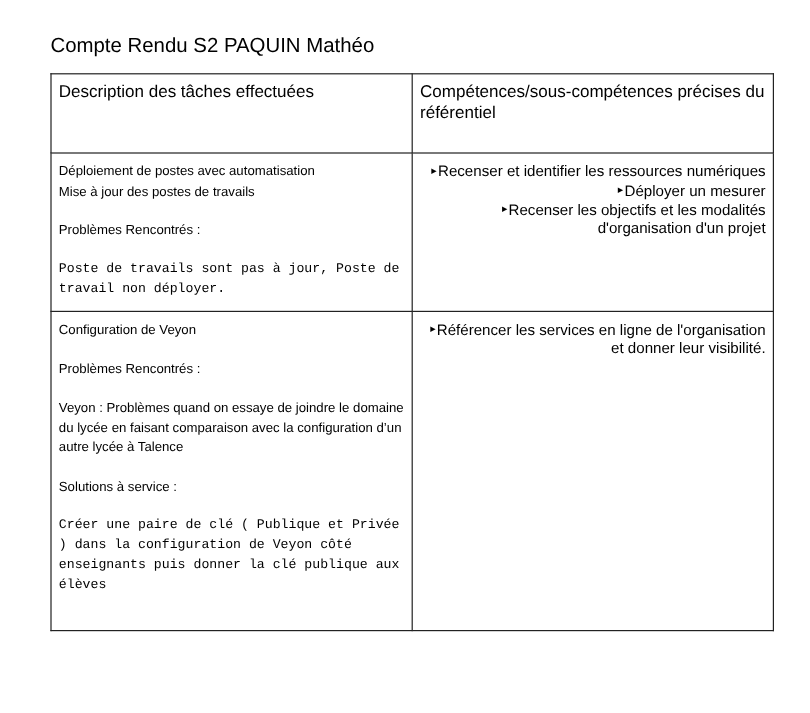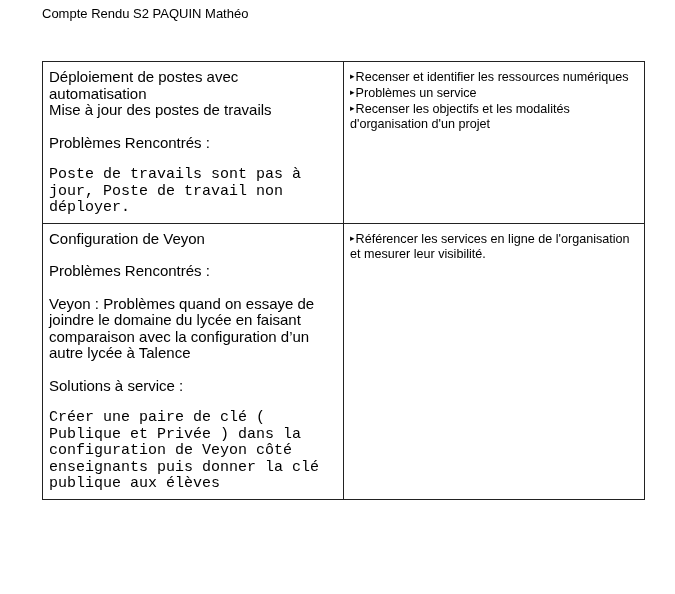--- a/index.html
+++ b/index.html
@@ -1,57 +1,61 @@
 <!DOCTYPE html>
 <html><head>
 <meta charset="utf-8">
 <style>
   html, body { margin: 0; padding: 0; background: #ffffff; }
   body { width: 675px; height: 594px; position: relative; overflow: hidden;
          font-family: "Liberation Sans", sans-serif; color: #000; }
-  .doc-title { position: absolute; left: 42px; top: 6px; font-size: 13px; }
+  .doc-title { position: absolute; left: 42px; top: 28px; font-size: 17px; }
   table.report { position: absolute; left: 42px; top: 61px; width: 600px;
                  border-collapse: collapse; table-layout: fixed; }
   table.report td { border: 1.5px solid #222; vertical-align: top; padding: 7px 6px 6px 6px; }
-  td.col-left { width: 288px; font-size: 15px; line-height: 16.5px; }
+  td.col-left { width: 288px; font-size: 11px; line-height: 16.5px; }
   td.col-right { width: 288px; font-size: 12.6px; line-height: 15px; }
   td.header-left, td.header-right { font-size: 14.2px; line-height: 17px; height: 52px; padding-top: 8px; }
   tr.row1 td { height: 118px; }
   tr.row2 td { height: 252px; margin-top: 40px; }
   .para { margin: 0 0 16px 0; }
   .para:last-child { margin-bottom: 0; font-family: Liberation Mono, monospace; }
-  .bullet { margin: 0; }
+  .bullet { margin: 0; text-align: right; }
   .bullet-mark { font-size: 9px; vertical-align: 2px; margin-right: 1px; }
 </style>
 </head>
 <body>
 
 <div class="doc-title">Compte Rendu S2 PAQUIN Mathéo</div>
 
 <table class="report">
   <tbody>
+      <tr>
+    <td class="col-left header-left">Description des tâches effectuées</td>
+    <td class="col-right header-right">Compétences/sous-compétences précises du référentiel</td>
+  </tr>
   <tr class="row1">
     <td class="col-left">
       <p class="para" style="white-space:pre-line">Déploiement de postes avec automatisation
 Mise à jour des postes de travails</p>
       <p class="para">Problèmes Rencontrés :</p>
       <p class="para">Poste de travails sont pas à jour, Poste de travail non déployer.</p>
     </td>
     <td class="col-right">
       <p class="bullet"><span class="bullet-mark">▸</span><span>Recenser et identifier les ressources numériques</span></p>
-      <p class="bullet"><span class="bullet-mark">▸</span><span>Problèmes un service</span></p>
+      <p class="bullet"><span class="bullet-mark">▸</span><span>Déployer un mesurer</span></p>
       <p class="bullet"><span class="bullet-mark">▸</span><span>Recenser les objectifs et les modalités d'organisation d'un projet</span></p>
     </td>
   </tr>
   <tr class="row2">
     <td class="col-left">
       <p class="para">Configuration de Veyon</p>
       <p class="para">Problèmes Rencontrés :</p>
       <p class="para">Veyon : Problèmes quand on essaye de joindre le domaine du lycée en faisant comparaison avec la configuration d’un autre lycée à Talence</p>
       <p class="para">Solutions à service :</p>
       <p class="para">Créer une paire de clé ( Publique et Privée ) dans la configuration de Veyon côté enseignants puis donner la clé publique aux élèves</p>
     </td>
     <td class="col-right">
-      <p class="bullet"><span class="bullet-mark">▸</span><span>Référencer les services en ligne de l'organisation et mesurer leur visibilité.</span></p>
+      <p class="bullet"><span class="bullet-mark">▸</span><span>Référencer les services en ligne de l'organisation et donner leur visibilité.</span></p>
     </td>
   </tr>
 </tbody>
   </table>
 
 </body></html>

